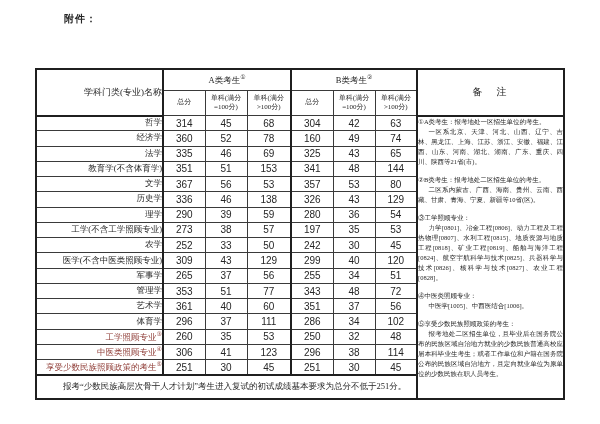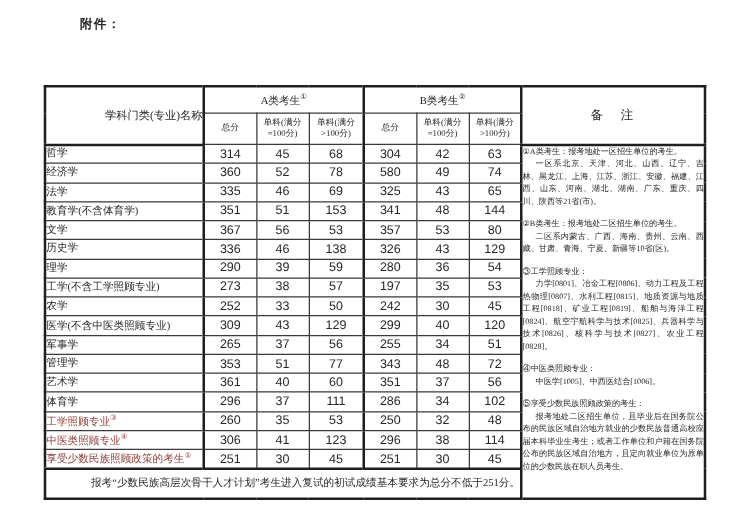--- a/index.html
+++ b/index.html
@@ -44,40 +44,40 @@
   }
   th.group-h sup{font-size:6px;}
   th.sub-h{
     font-size:7px;font-weight:normal;
     white-space:pre-line;line-height:1.3;height:24px;
   }
   th.remarks-h{
     font-size:10px;font-weight:normal;letter-spacing:2px;
   }
   td.name{
-    font-size:8.5px;text-align:left;padding-left:4px;
+    font-size:8.5px;text-align:right;padding-left:4px;
     white-space:nowrap;
   }
   td.name sup{font-size:6px;}
   td.name.red{color:#8e3b35;}
   td.num{
     font-size:10px;text-align:center;
     font-family:"Liberation Sans", sans-serif;
   }
   td.remarks{
     vertical-align:top;
     padding:5px 4px 4px 5px;
     font-size:6.5px;line-height:10px;
     text-align:justify;
   }
   .remark-block{margin-bottom:8px;}
   .remark-head{margin:0;}
   .remark-body{margin:0;text-indent:1.6em;}
   tr.footer-row td{
-    font-size:8.5px;text-align:right;padding-left:16px;
+    font-size:8.5px;text-align:center;padding-left:16px;
     border-top:2px solid #1f1f1f;height:21px;
   }
   .b-thick-r{border-right:2px solid #1f1f1f !important;}
   .b-thick-b{border-bottom:2px solid #1f1f1f !important;}
   tbody tr{height:15px;}
 </style>
 </head>
 <body>
 
 <div class="page">
@@ -146,21 +146,21 @@
               <div class="remark-head">⑤享受少数民族照顾政策的考生：</div>
               <div class="remark-body">报考地处二区招生单位，且毕业后在国务院公布的民族区域自治地方就业的少数民族普通高校应届本科毕业生考生；或者工作单位和户籍在国务院公布的民族区域自治地方，且定向就业单位为原单位的少数民族在职人员考生。</div>
             </div>
           </td>
         </tr>
         <tr>
           <td class="name b-thick-r">经济学</td>
           <td class="num">360</td>
           <td class="num">52</td>
           <td class="num b-thick-r">78</td>
-          <td class="num">580</td>
+          <td class="num">160</td>
           <td class="num">49</td>
           <td class="num b-thick-r">74</td>
         </tr>
         <tr>
           <td class="name b-thick-r">法学</td>
           <td class="num">335</td>
           <td class="num">46</td>
           <td class="num b-thick-r">69</td>
           <td class="num">325</td>
           <td class="num">43</td>

